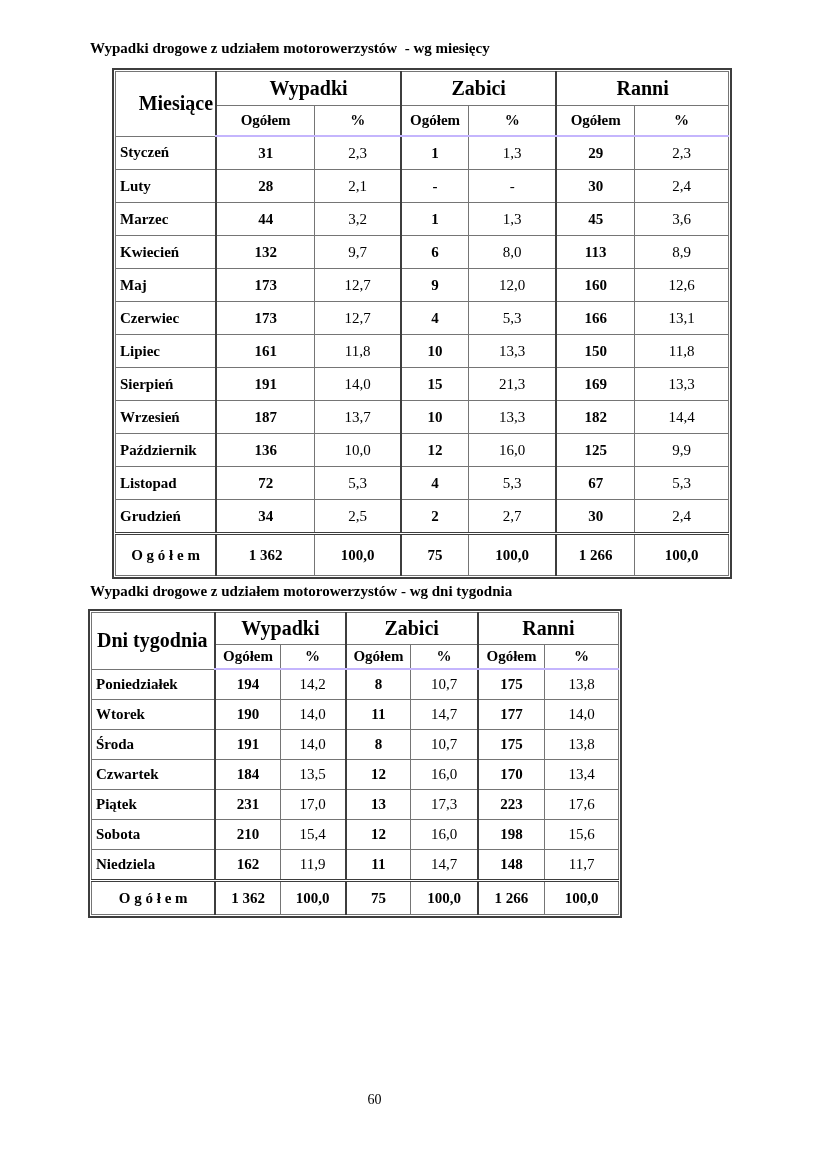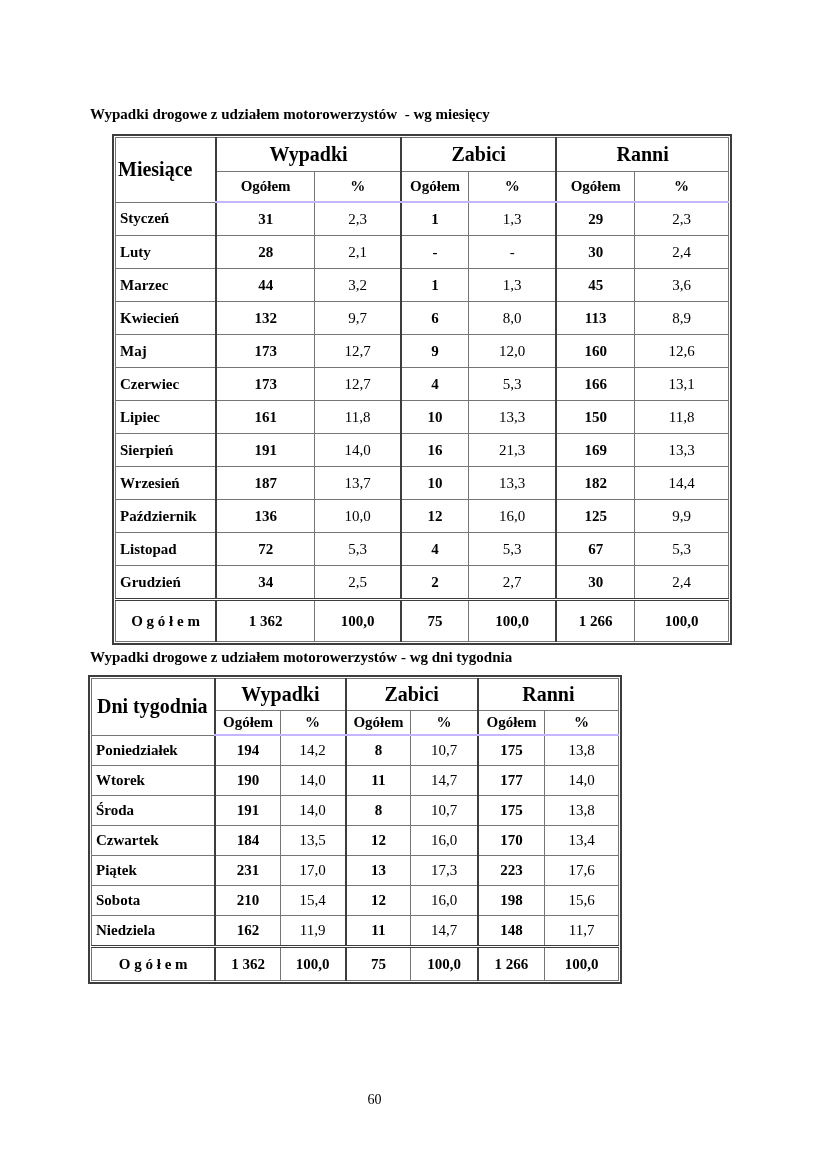--- a/index.html
+++ b/index.html
@@ -3,21 +3,21 @@
 <meta charset="utf-8">
 <style>
   html, body { margin: 0; padding: 0; background: #ffffff; }
   body {
     width: 827px; height: 1170px;
     font-family: "Liberation Serif", "DejaVu Serif", serif;
     color: #000000;
     position: relative;
     overflow: hidden;
   }
-  .content { padding: 106px 90px 0 90px; }
+  .content { padding: 40px 90px 0 90px; }
 
   .heading {
     font-size: 15px; font-weight: bold;
     white-space: pre-wrap;
     margin: 0;
   }
   #title-months { margin-bottom: 11px; }
   #title-weekdays { margin-top: 4px; margin-bottom: 9px; }
 
   .tbl-wrap {
@@ -53,21 +53,21 @@
   #weekdays-table tbody td { height: 27px; }
 
   td.lbl {
     text-align: left;
     padding-left: 4px;
     font-weight: bold;
   }
   td.val { font-weight: bold; }
   td.pct { font-weight: normal; }
 
-  th.corner { text-align: left; }
+  th.corner { text-align: right; }
   th.corner-left { text-align: left; padding-left: 5px; }
 
   tr.total-row td {
     border-top: 3px double #3d3d3d;
     font-weight: bold;
     height: 38px;
   }
   #weekdays-table tr.total-row td { height: 30px; }
   tr.total-row td.total-lbl { text-align: center; }
 
@@ -194,21 +194,21 @@
             <td class="val grp">10</td>
             <td class="pct">13,3</td>
             <td class="val grp">150</td>
             <td class="pct">11,8</td>
           </tr>
 
           <tr>
             <td class="lbl">Sierpień</td>
             <td class="val grp">191</td>
             <td class="pct">14,0</td>
-            <td class="val grp">16</td>
+            <td class="val grp">15</td>
             <td class="pct">21,3</td>
             <td class="val grp">169</td>
             <td class="pct">13,3</td>
           </tr>
 
           <tr>
             <td class="lbl">Wrzesień</td>
             <td class="val grp">187</td>
             <td class="pct">13,7</td>
             <td class="val grp">10</td>

